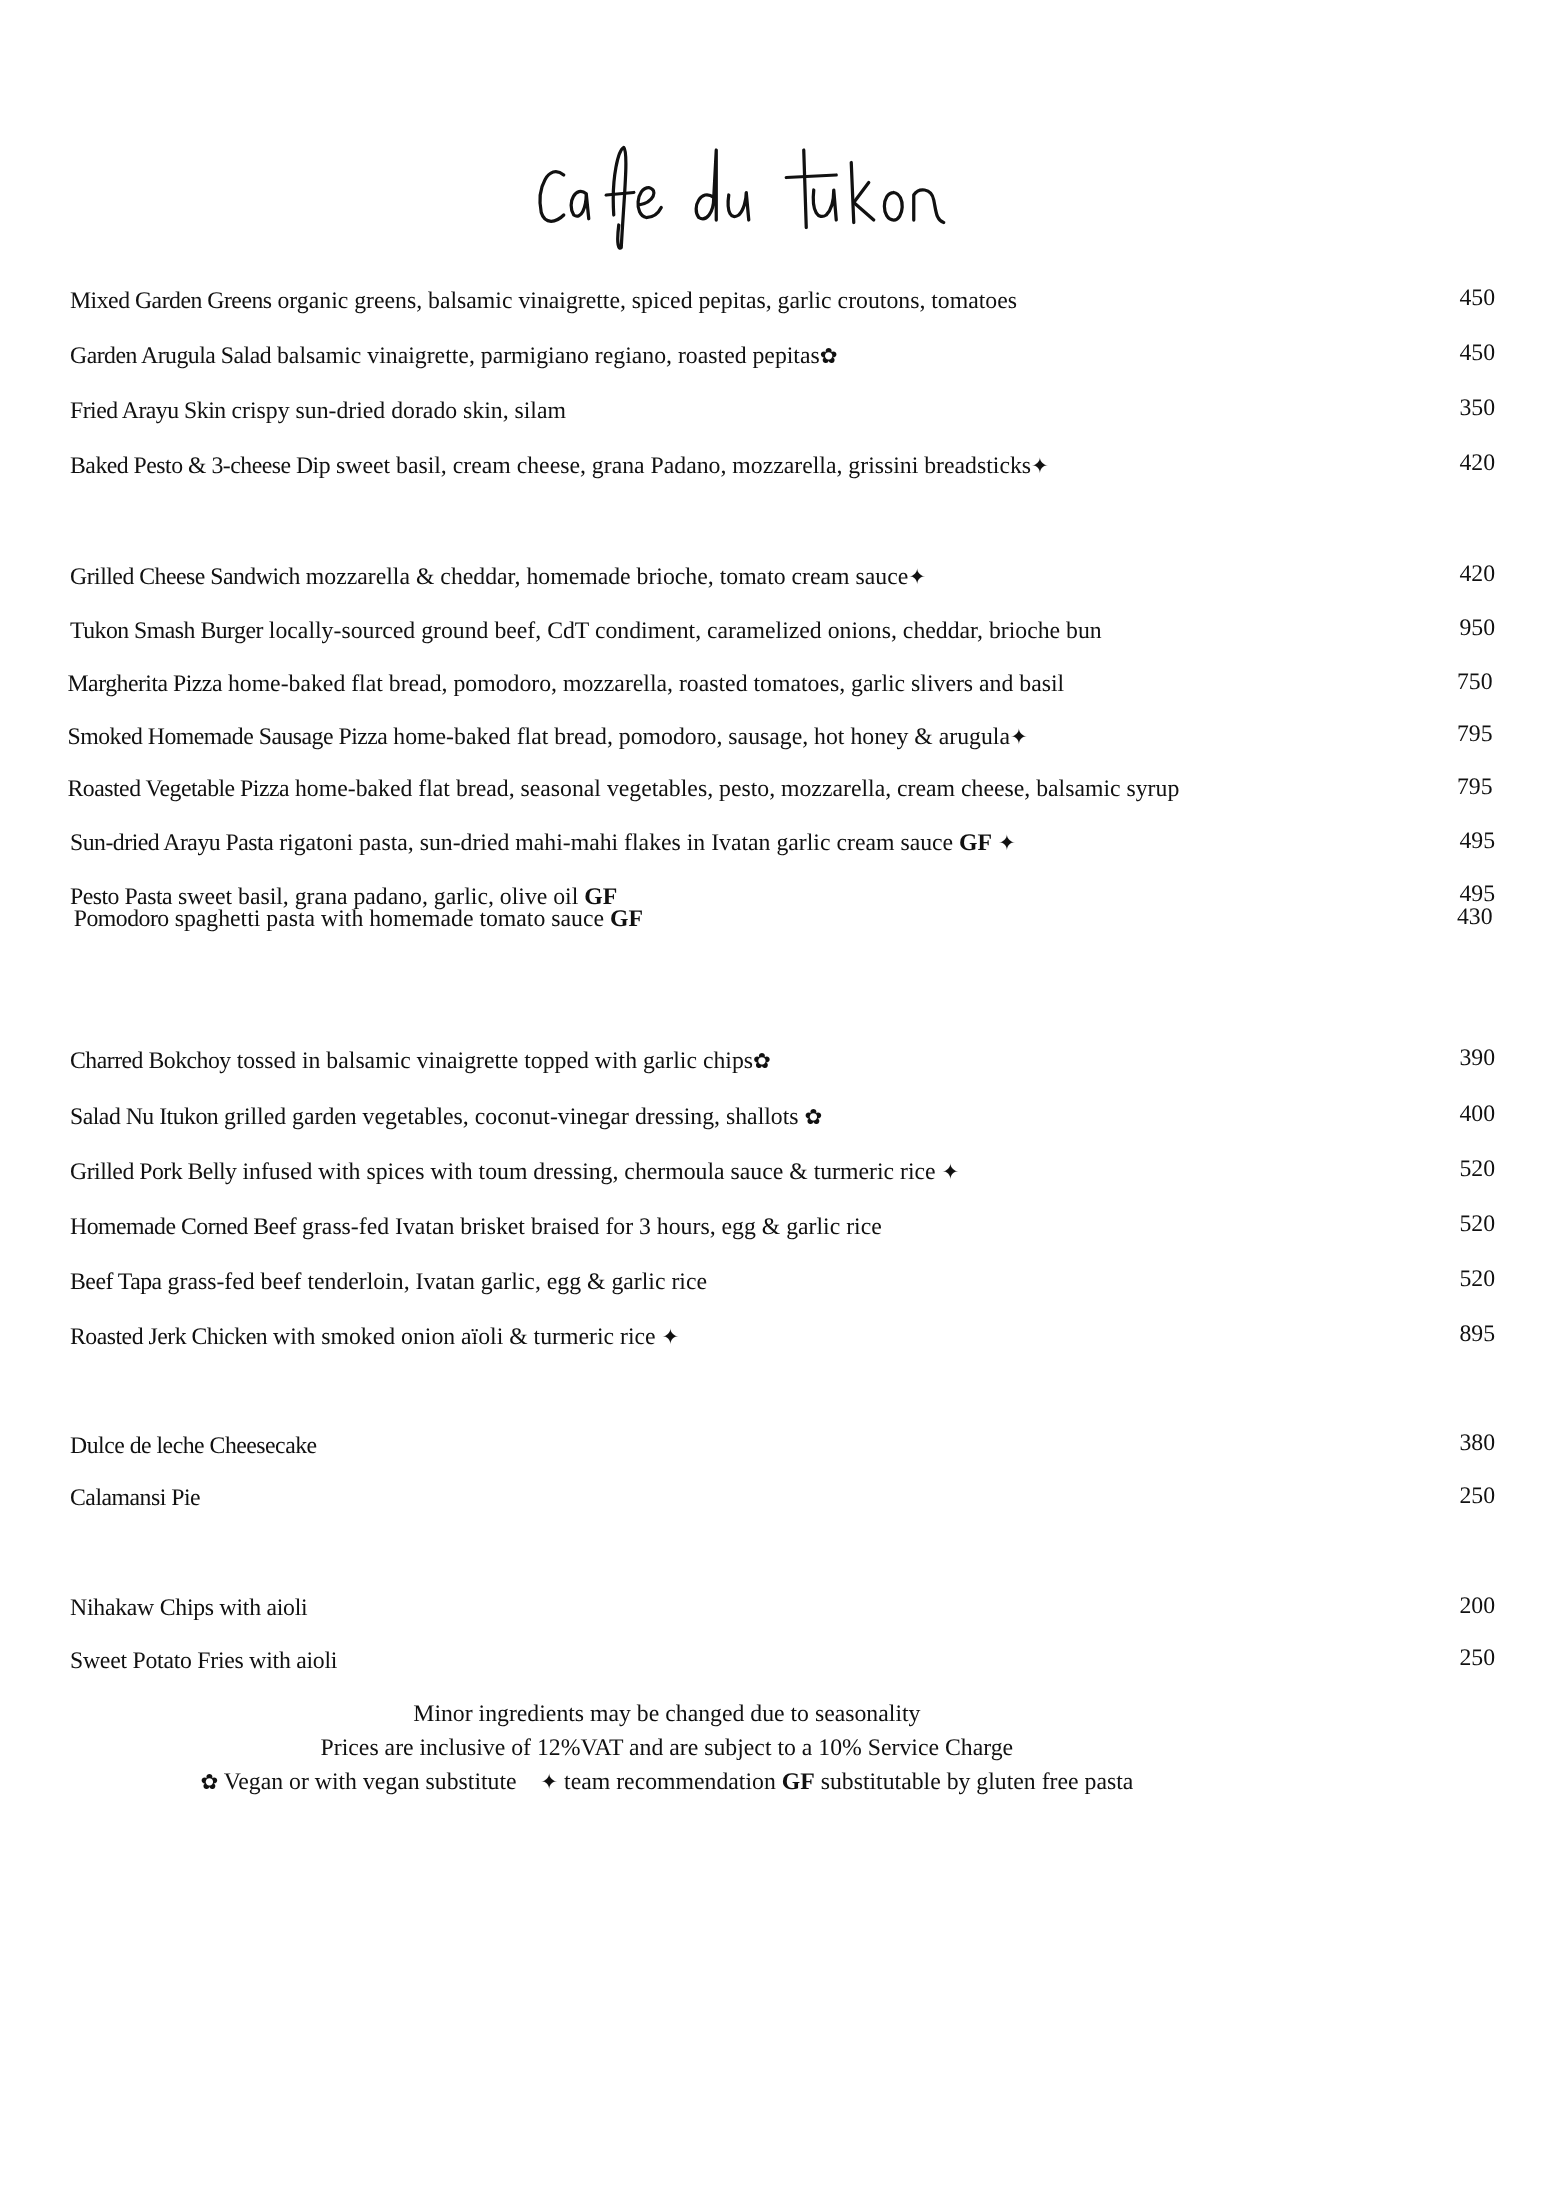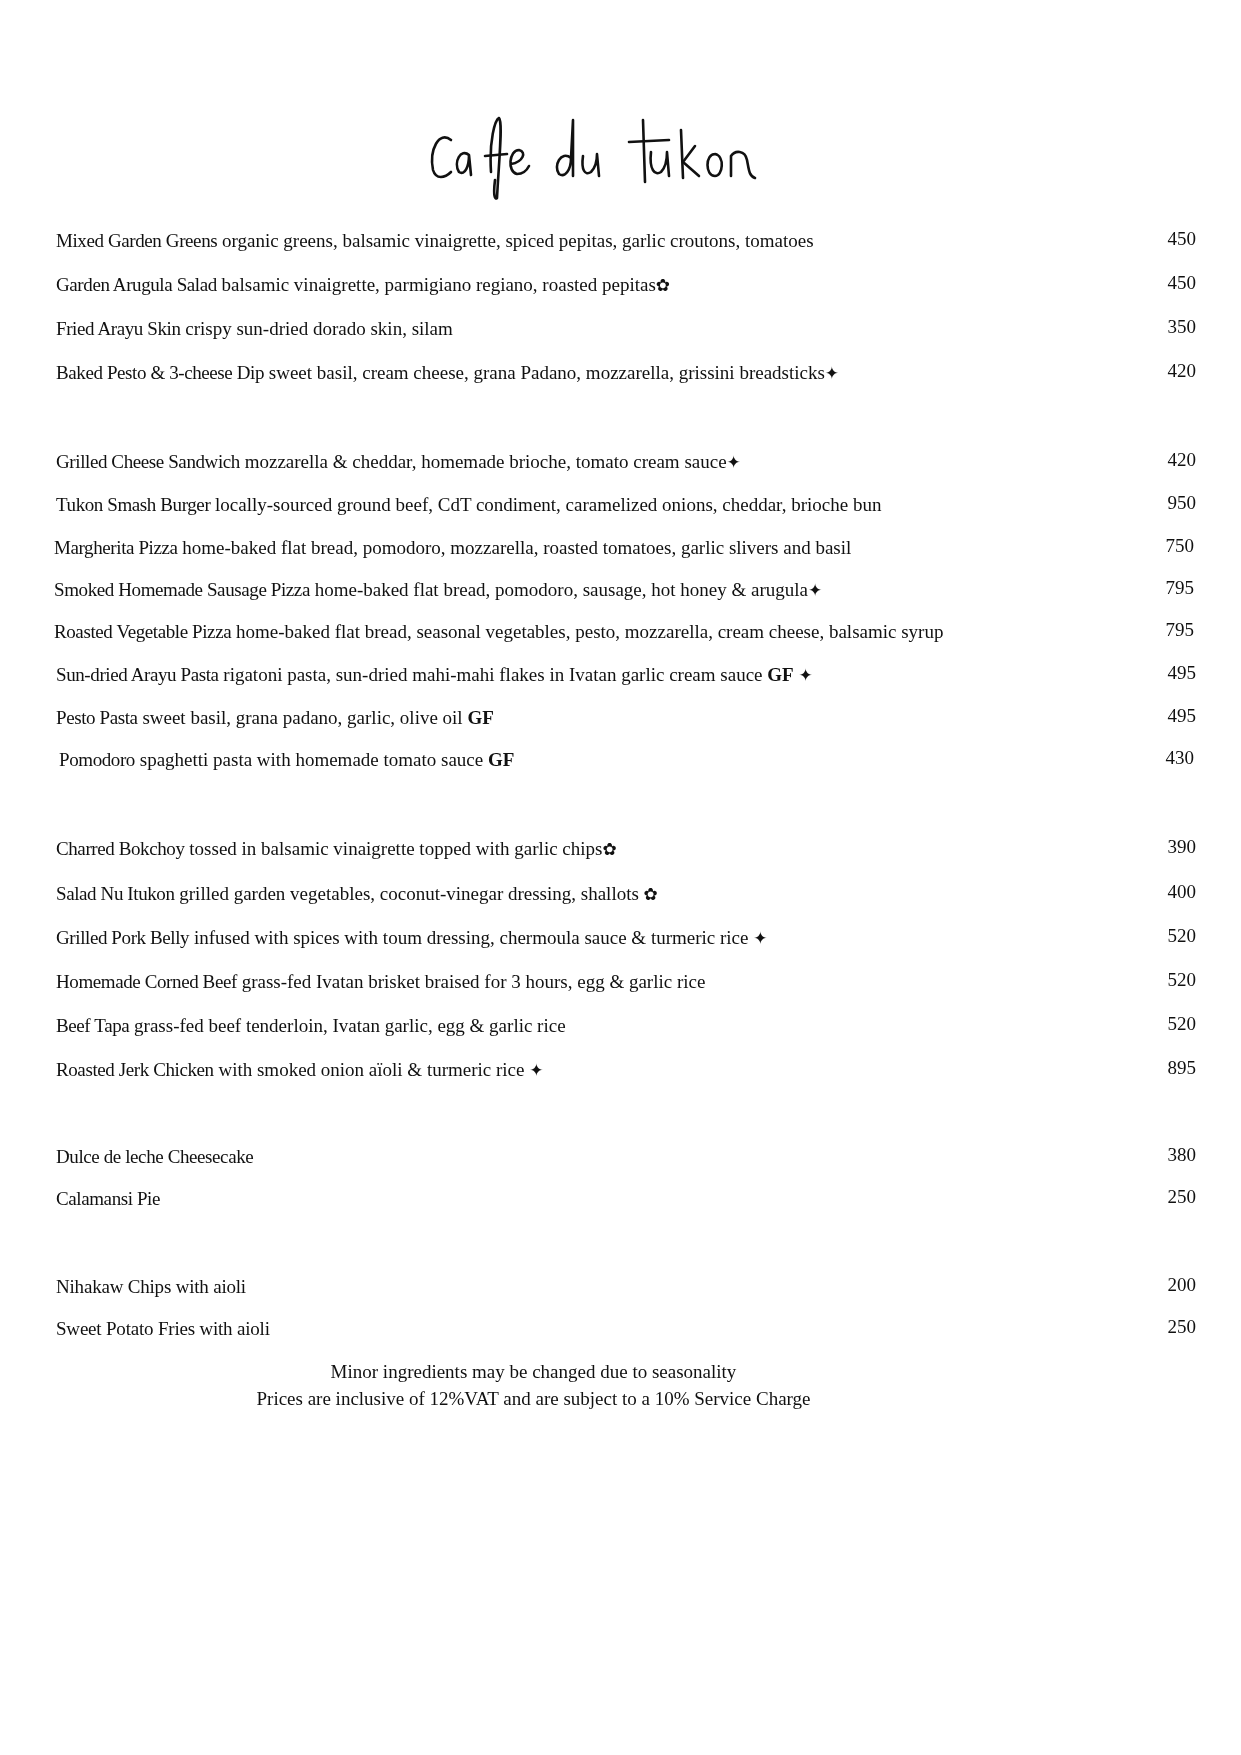--- a/index.html
+++ b/index.html
@@ -93,21 +93,21 @@
   <span class="price">795</span>
 </div>
 <div class="row" style="top:660px">
   <span class="txt"><span class="name">Sun-dried Arayu Pasta</span> <span>rigatoni pasta, sun-dried mahi-mahi flakes in Ivatan garlic cream sauce</span> <span class="gf">GF</span> <span class="sym">✦</span></span>
   <span class="price">495</span>
 </div>
 <div class="row" style="top:703px">
   <span class="txt"><span class="name">Pesto Pasta</span> <span> sweet basil, grana padano, garlic, olive oil</span> <span class="gf">GF</span></span>
   <span class="price">495</span>
 </div>
-<div class="row" style="top:745px; left:59px; width:1135px">
+<div class="row" style="top:721px; left:59px; width:1135px">
   <span class="txt"><span class="name">Pomodoro</span> <span>spaghetti pasta with homemade tomato sauce</span> <span class="gf">GF</span></span>
   <span class="price">430</span>
 </div>
 
 <div class="row" style="top:834px">
   <span class="txt"><span class="name">Charred Bokchoy</span> <span>tossed in balsamic vinaigrette topped with garlic chips</span><span class="sym">✿</span></span>
   <span class="price">390</span>
 </div>
 <div class="row" style="top:879px">
   <span class="txt"><span class="name">Salad Nu Itukon</span> <span>grilled garden vegetables, coconut-vinegar dressing, shallots</span> <span class="sym">✿</span></span>
@@ -144,13 +144,22 @@
   <span class="price">200</span>
 </div>
 <div class="row" style="top:1314px">
   <span class="txt plain">Sweet Potato Fries with aioli</span>
   <span class="price">250</span>
 </div>
 
 <div class="footer">
   <div>Minor ingredients may be changed due to seasonality</div>
   <div>Prices are inclusive of 12%VAT and are subject to a 10% Service Charge</div>
+  <div>
+    <span class="sym">✿</span>
+    <span>Vegan or with vegan substitute</span>
+    &nbsp;&nbsp;
+    <span class="sym">✦</span>
+    <span>team recommendation</span>
+    <span style="font-weight:bold">GF</span>
+    <span>substitutable by gluten free pasta</span>
+  </div>
 </div>
 
 </body></html>

